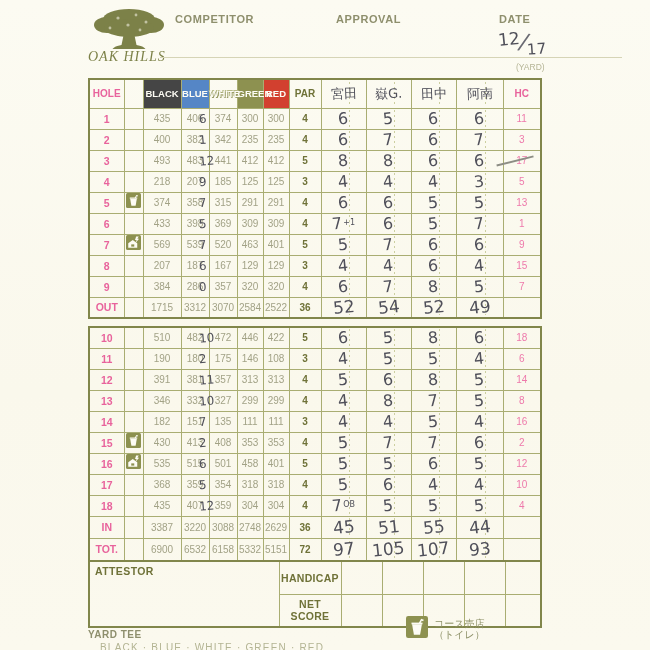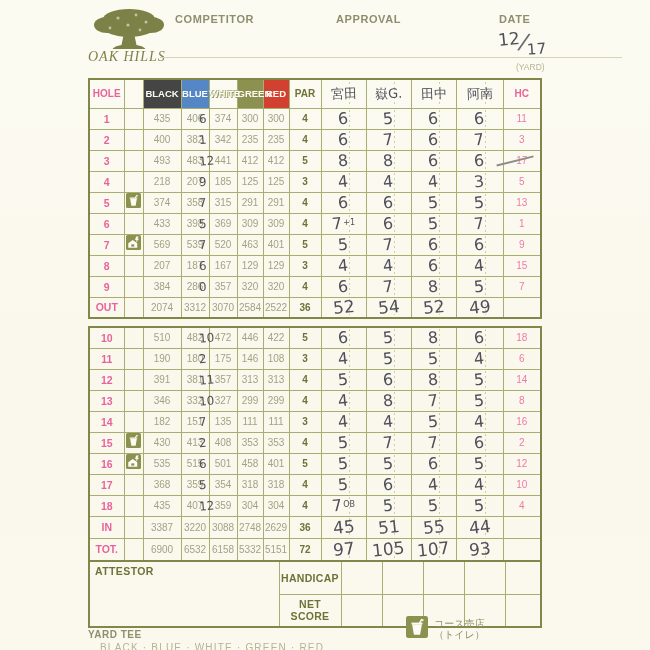--- a/index.html
+++ b/index.html
@@ -276,21 +276,21 @@
           <td class="c-par">4</td>
           <td class="score dotcol hand"><span class=""><span class="main">6</span></span></td>
           <td class="score dotcol hand"><span class=""><span class="main">7</span></span></td>
           <td class="score dotcol hand"><span class=""><span class="main">8</span></span></td>
           <td class="score dotcol hand"><span class=""><span class="main">5</span></span></td>
           <td class="c-hc">7</td>
         </tr>
         <tr class="sum sum-out">
           <td class="c-hole">OUT</td>
           <td class="c-icon"></td>
-          <td class="c-yd">2074</td>
+          <td class="c-yd">1715</td>
           <td class="c-yd">3312</td>
           <td class="c-yd">3070</td>
           <td class="c-yd">2584</td>
           <td class="c-yd">2522</td>
           <td class="c-par">36</td>
           <td class="score dotcol hand"><span class=""><span class="main">52</span></span></td>
           <td class="score dotcol hand"><span class=""><span class="main">54</span></span></td>
           <td class="score dotcol hand"><span class=""><span class="main">52</span></span></td>
           <td class="score dotcol hand"><span class=""><span class="main">49</span></span></td>
           <td class="c-hc"></td>

